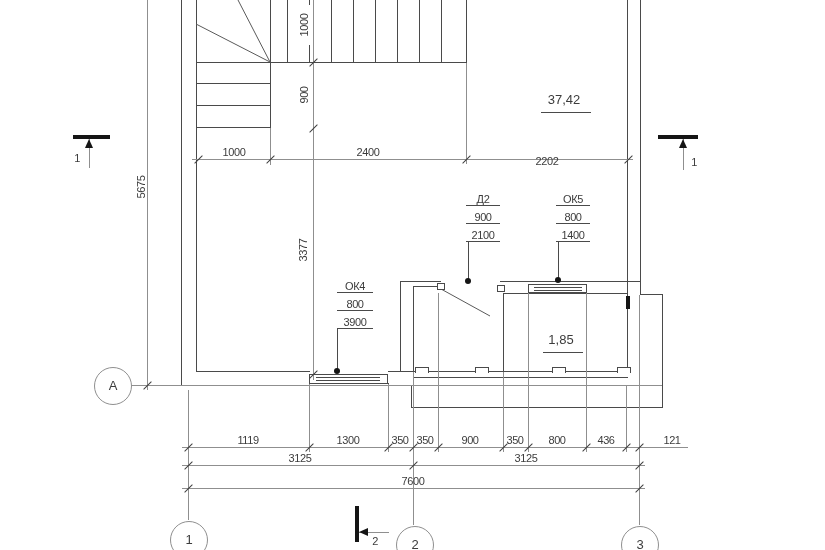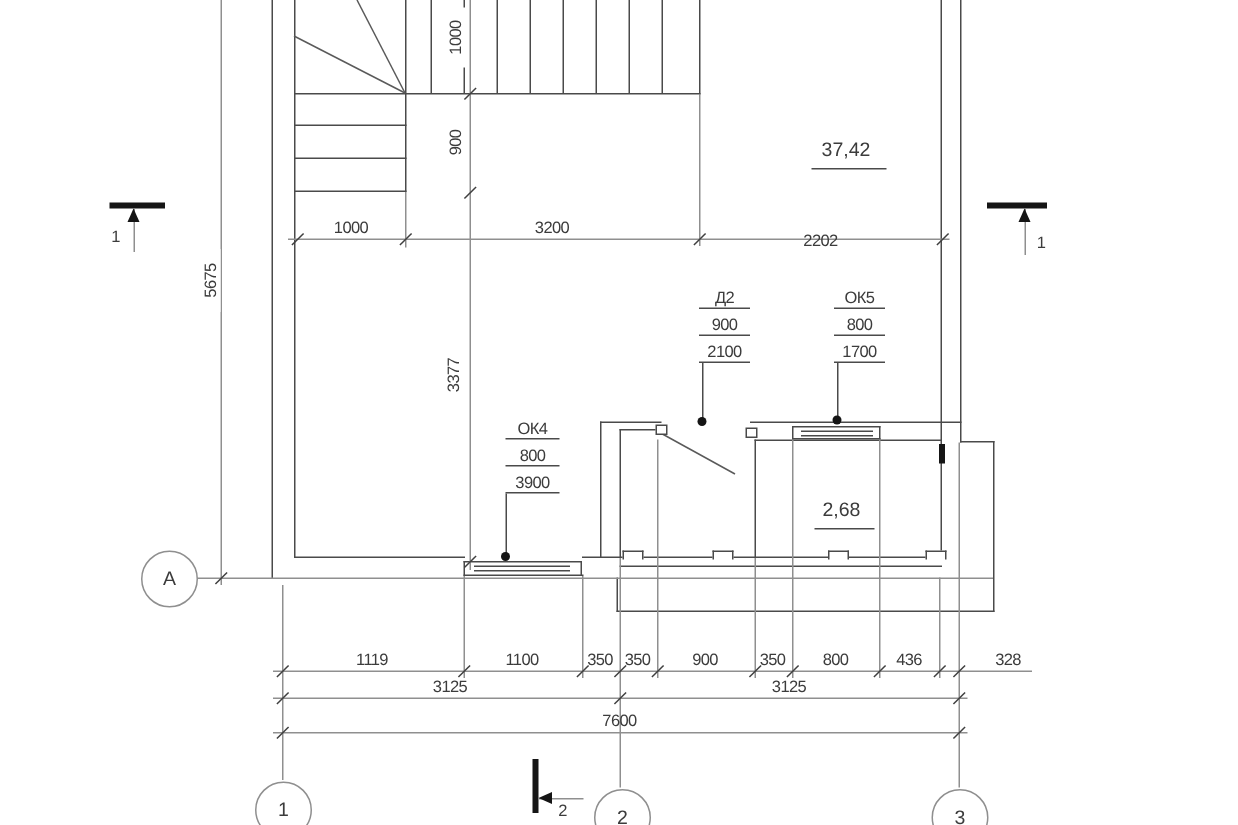--- a/index.html
+++ b/index.html
@@ -128,42 +128,42 @@
   <div class="tick" style="left:581px;top:447px"></div>
   <div class="tick" style="left:621px;top:447px"></div>
   <div class="tick" style="left:634px;top:447px"></div>
   <div class="tick" style="left:183px;top:465px"></div>
   <div class="tick" style="left:408px;top:465px"></div>
   <div class="tick" style="left:634px;top:465px"></div>
   <div class="tick" style="left:183px;top:488px"></div>
   <div class="tick" style="left:634px;top:488px"></div>
 
   <div class="t" style="left:210px;top:146px;width:48px">1000</div>
-  <div class="t" style="left:344px;top:146px;width:48px">3200</div>
+  <div class="t" style="left:344px;top:146px;width:48px">2400</div>
   <div class="t" style="left:523px;top:155px;width:48px">2202</div>
   <div class="tr" style="left:284px;top:19px;width:40px">1000</div>
   <div class="tr" style="left:284px;top:89px;width:40px">900</div>
   <div class="tr" style="left:283px;top:244px;width:40px">3377</div>
   <div class="tr" style="left:120px;top:181px;width:42px">5675</div>
   <div class="t" style="left:218px;top:434px;width:60px">1119</div>
-  <div class="t" style="left:318px;top:434px;width:60px">1100</div>
+  <div class="t" style="left:318px;top:434px;width:60px">1300</div>
   <div class="t" style="left:385px;top:434px;width:30px">350</div>
   <div class="t" style="left:410px;top:434px;width:30px">350</div>
   <div class="t" style="left:445px;top:434px;width:50px">900</div>
   <div class="t" style="left:500px;top:434px;width:30px">350</div>
   <div class="t" style="left:532px;top:434px;width:50px">800</div>
   <div class="t" style="left:581px;top:434px;width:50px">436</div>
-  <div class="t" style="left:652px;top:434px;width:40px">328</div>
+  <div class="t" style="left:652px;top:434px;width:40px">121</div>
   <div class="t" style="left:270px;top:452px;width:60px">3125</div>
   <div class="t" style="left:496px;top:452px;width:60px">3125</div>
   <div class="t" style="left:383px;top:475px;width:60px">7600</div>
 
   <div class="room" style="left:536px;top:92px;width:56px">37,42</div>
   <div class="k" style="left:541px;top:112px;width:50px;height:1px"></div>
-  <div class="room" style="left:538px;top:332px;width:46px">2,68</div>
+  <div class="room" style="left:538px;top:332px;width:46px">1,85</div>
   <div class="k" style="left:543px;top:352px;width:40px;height:1px"></div>
 
   <div class="t" style="left:337px;top:280px;width:36px">ОК4</div>
   <div class="k" style="left:337px;top:292px;width:36px;height:1px"></div>
   <div class="t" style="left:337px;top:298px;width:36px">800</div>
   <div class="k" style="left:337px;top:310px;width:36px;height:1px"></div>
   <div class="t" style="left:337px;top:316px;width:36px">3900</div>
   <div class="k" style="left:337px;top:328px;width:36px;height:1px"></div>
   <div class="k" style="left:337px;top:329px;width:1px;height:41px"></div>
   <div class="dot" style="left:334px;top:368px"></div>
@@ -174,21 +174,21 @@
   <div class="k" style="left:466px;top:223px;width:34px;height:1px"></div>
   <div class="t" style="left:466px;top:229px;width:34px">2100</div>
   <div class="k" style="left:466px;top:241px;width:34px;height:1px"></div>
   <div class="k" style="left:468px;top:242px;width:1px;height:39px"></div>
   <div class="dot" style="left:465px;top:278px"></div>
 
   <div class="t" style="left:556px;top:193px;width:34px">ОК5</div>
   <div class="k" style="left:556px;top:205px;width:34px;height:1px"></div>
   <div class="t" style="left:556px;top:211px;width:34px">800</div>
   <div class="k" style="left:556px;top:223px;width:34px;height:1px"></div>
-  <div class="t" style="left:556px;top:229px;width:34px">1700</div>
+  <div class="t" style="left:556px;top:229px;width:34px">1400</div>
   <div class="k" style="left:556px;top:241px;width:34px;height:1px"></div>
   <div class="k" style="left:558px;top:242px;width:1px;height:38px"></div>
   <div class="dot" style="left:555px;top:277px"></div>
 
   <div class="bar" style="left:73px;top:135px;width:37px;height:4px"></div>
   <div class="d" style="left:89px;top:139px;width:1px;height:29px"></div>
   <div class="au" style="left:85px;top:139px"></div>
   <div class="t" style="left:70px;top:152px;width:14px">1</div>
 
   <div class="bar" style="left:658px;top:135px;width:40px;height:4px"></div>

